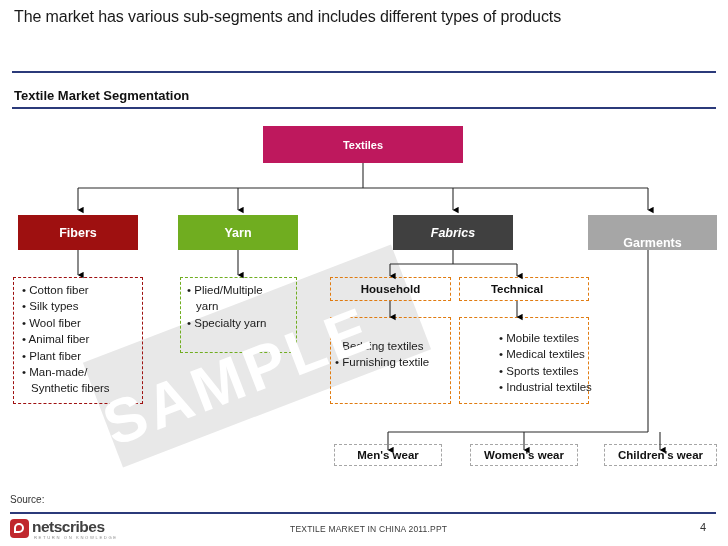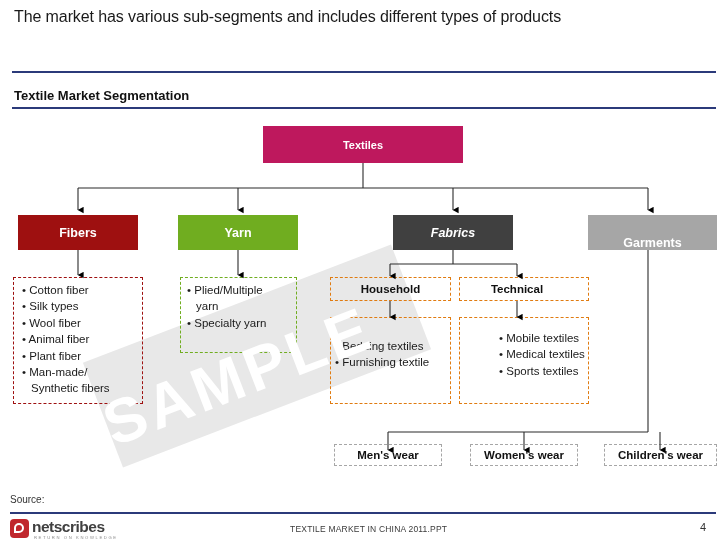--- a/index.html
+++ b/index.html
@@ -316,20 +316,21 @@
 </div>
 
 <div class="dashbox dash-orange" style="left:459px; top:277px; width:130px; height:24px;"></div>
 <div class="subhead" style="left:452px; top:283px; width:130px;">Technical</div>
 
 <div class="dashbox dash-orange" style="left:459px; top:317px; width:130px; height:87px;"></div>
 <div class="bullets" style="left:466px; top:330px; width:126px;margin-left:33px;">
   <div>• Mobile textiles</div>
   <div>• Medical textiles</div>
   <div>• Sports textiles</div>
+  <div>• Industrial textiles</div>
 </div>
 
 <div class="dashbox dash-gray" style="left:334px; top:444px; width:108px; height:22px;"></div>
 <div class="wearlabel" style="left:334px; top:449px; width:108px;">Men's wear</div>
 
 <div class="dashbox dash-gray" style="left:470px; top:444px; width:108px; height:22px;"></div>
 <div class="wearlabel" style="left:470px; top:449px; width:108px;">Women's wear</div>
 
 <div class="dashbox dash-gray" style="left:604px; top:444px; width:113px; height:22px;"></div>
 <div class="wearlabel" style="left:604px; top:449px; width:113px;">Children's wear</div>

